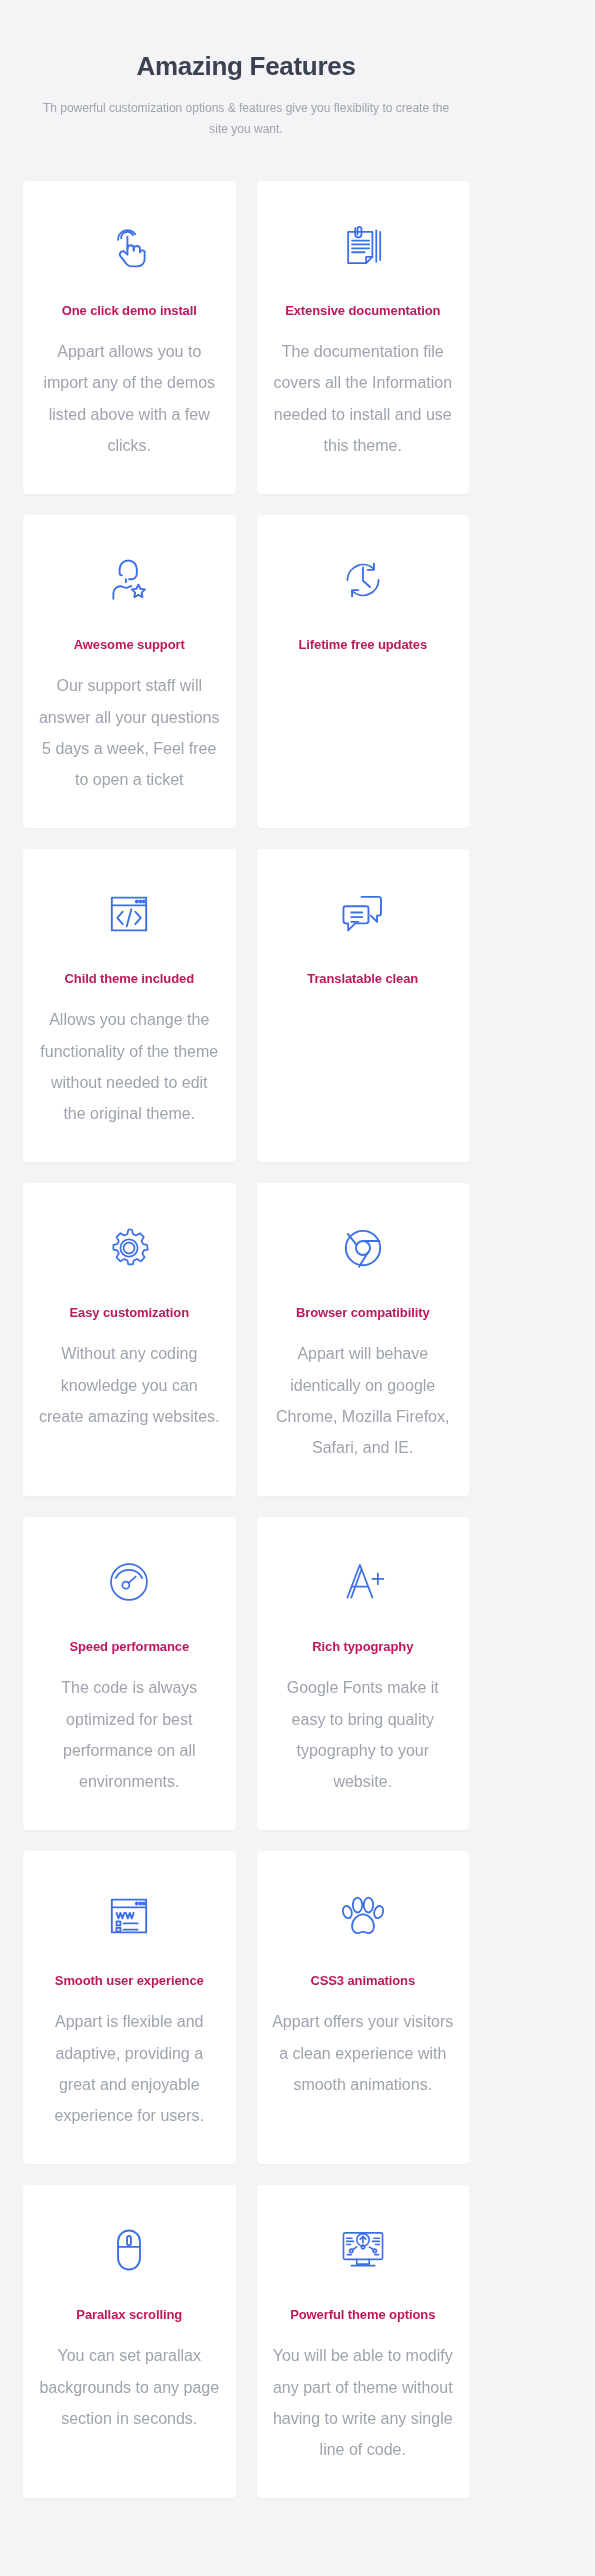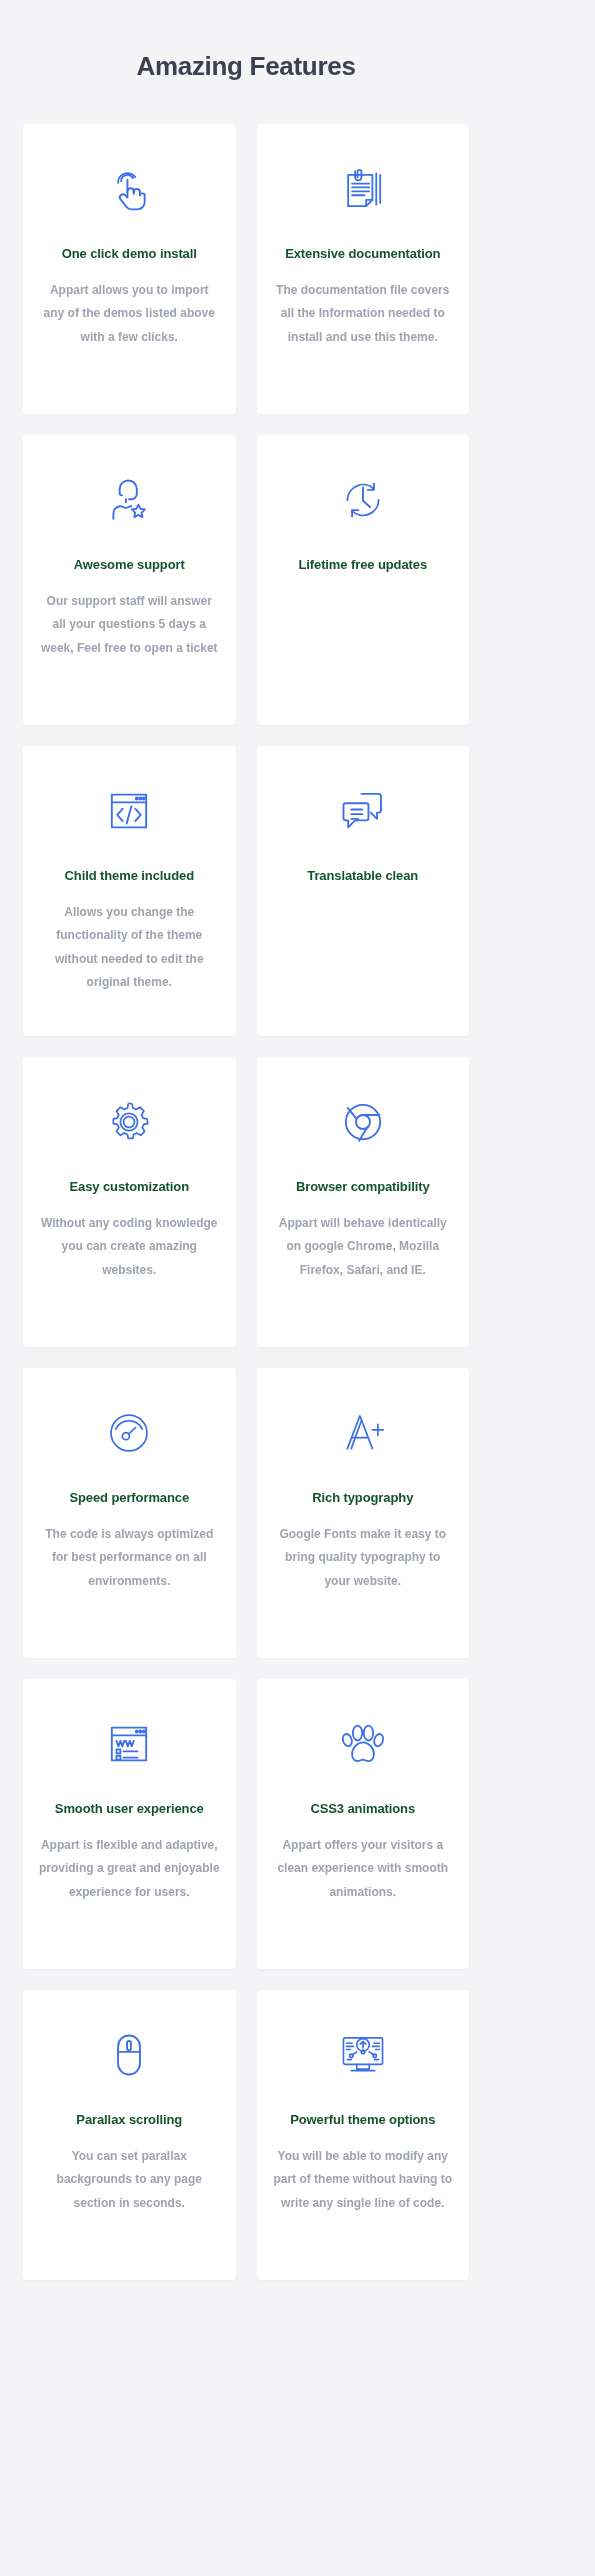--- a/index.html
+++ b/index.html
@@ -74,41 +74,42 @@
 
   .feature-icon svg {
     display: block;
     width: 50px;
     height: 50px;
   }
 
   .feature-title {
     font-size: 13px;
     font-weight: 700;
-    color: #14532d;
+    color: #be185d;
     line-height: 1.3;
     letter-spacing: -0.1px;
     margin-bottom: 16.4px;
   }
 
   .feature-desc {
-    font-size: 12px;
+    font-size: 16px;
     line-height: 1.95;
     color: #9ea3ae;
     max-width: 193px;
-    font-weight: 700;
+    font-weight: 400;
   }
 </style>
 </head>
 <body>
 
 <div class="page">
 
   <div class="section-header">
     <h1 class="section-title">Amazing Features</h1>
+    <p class="section-subtitle">Th powerful customization options &amp; features give you flexibility to create the site you want.</p>
   </div>
 
   <div class="features-grid">
 
     <div class="feature-card">
       <div class="feature-icon">
         <svg viewBox="0 0 64 64" fill="none" stroke="#3d6fe8" stroke-width="2.4" stroke-linecap="round" stroke-linejoin="round">
           <path d="M22 22a8 8 0 0 1 15-4"></path>
           <path d="M18 24a12 12 0 0 1 22-7"></path>
           <path d="M30 20v22"></path>

